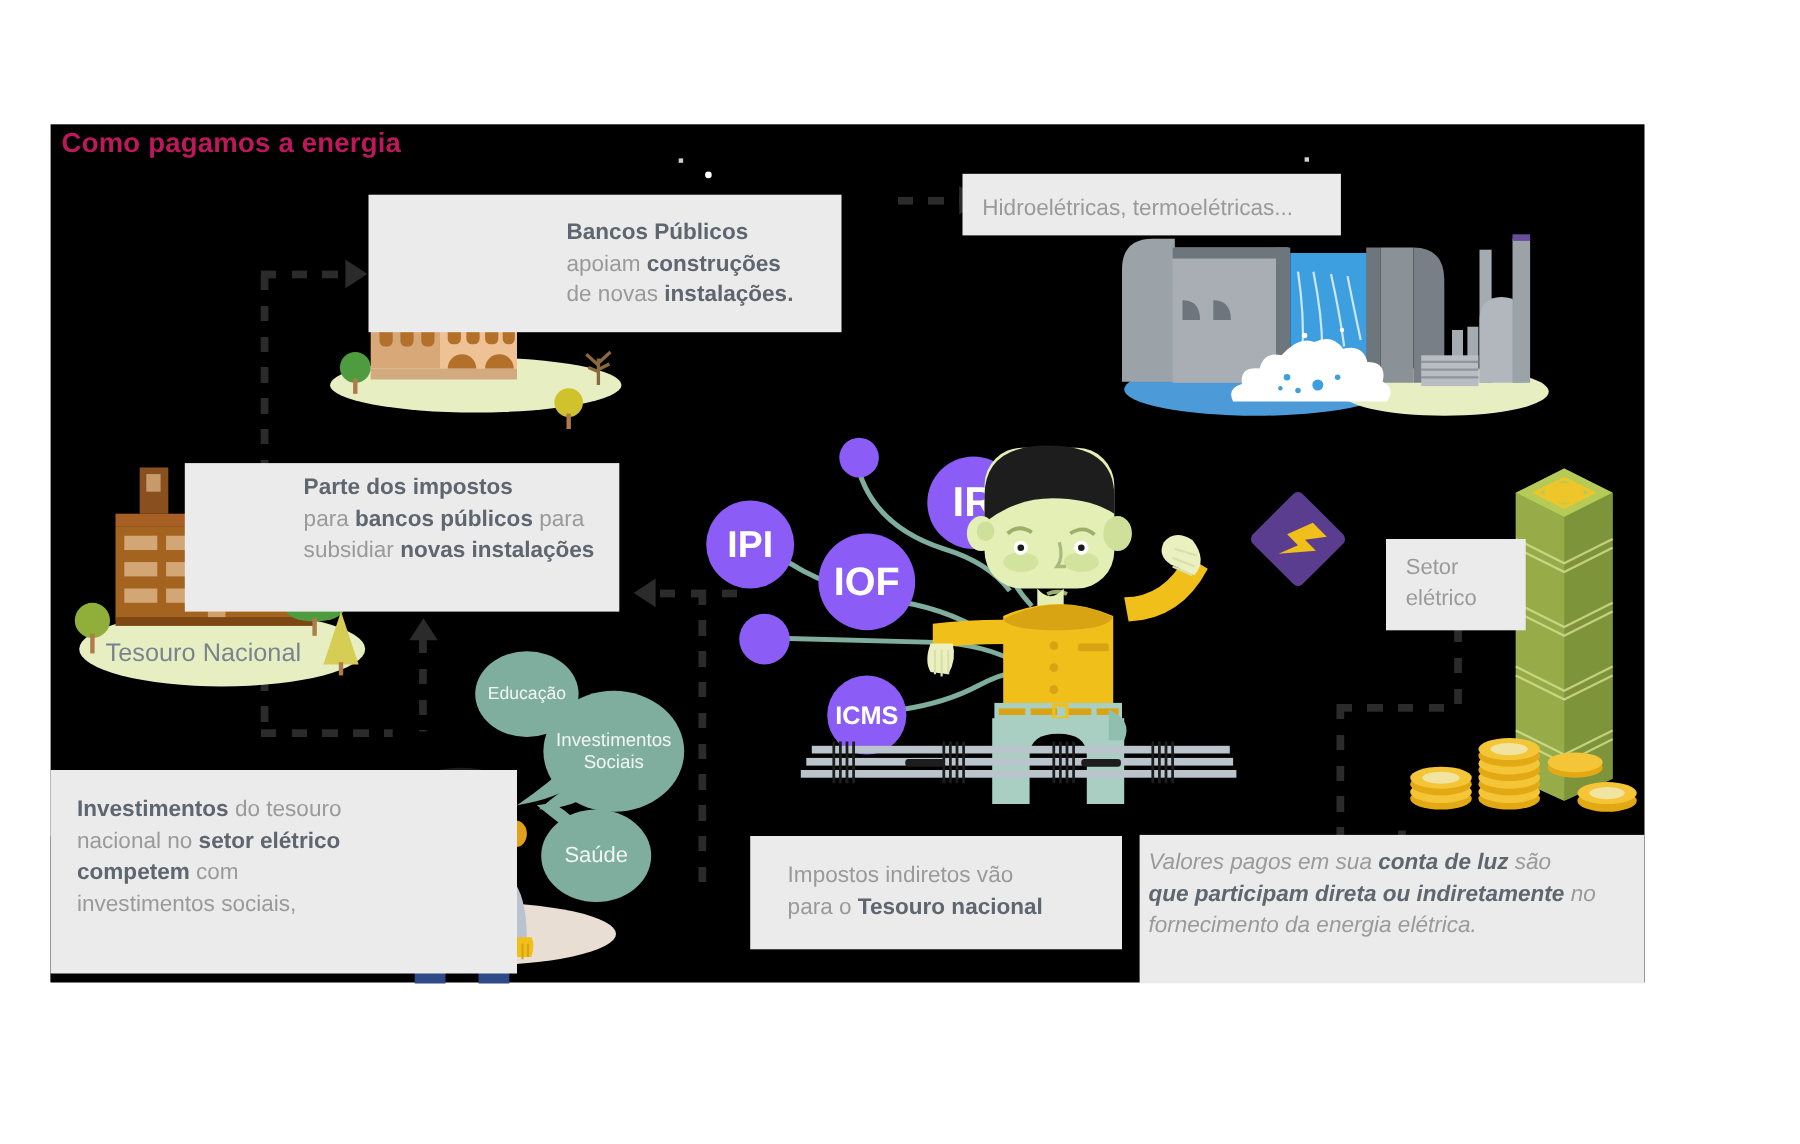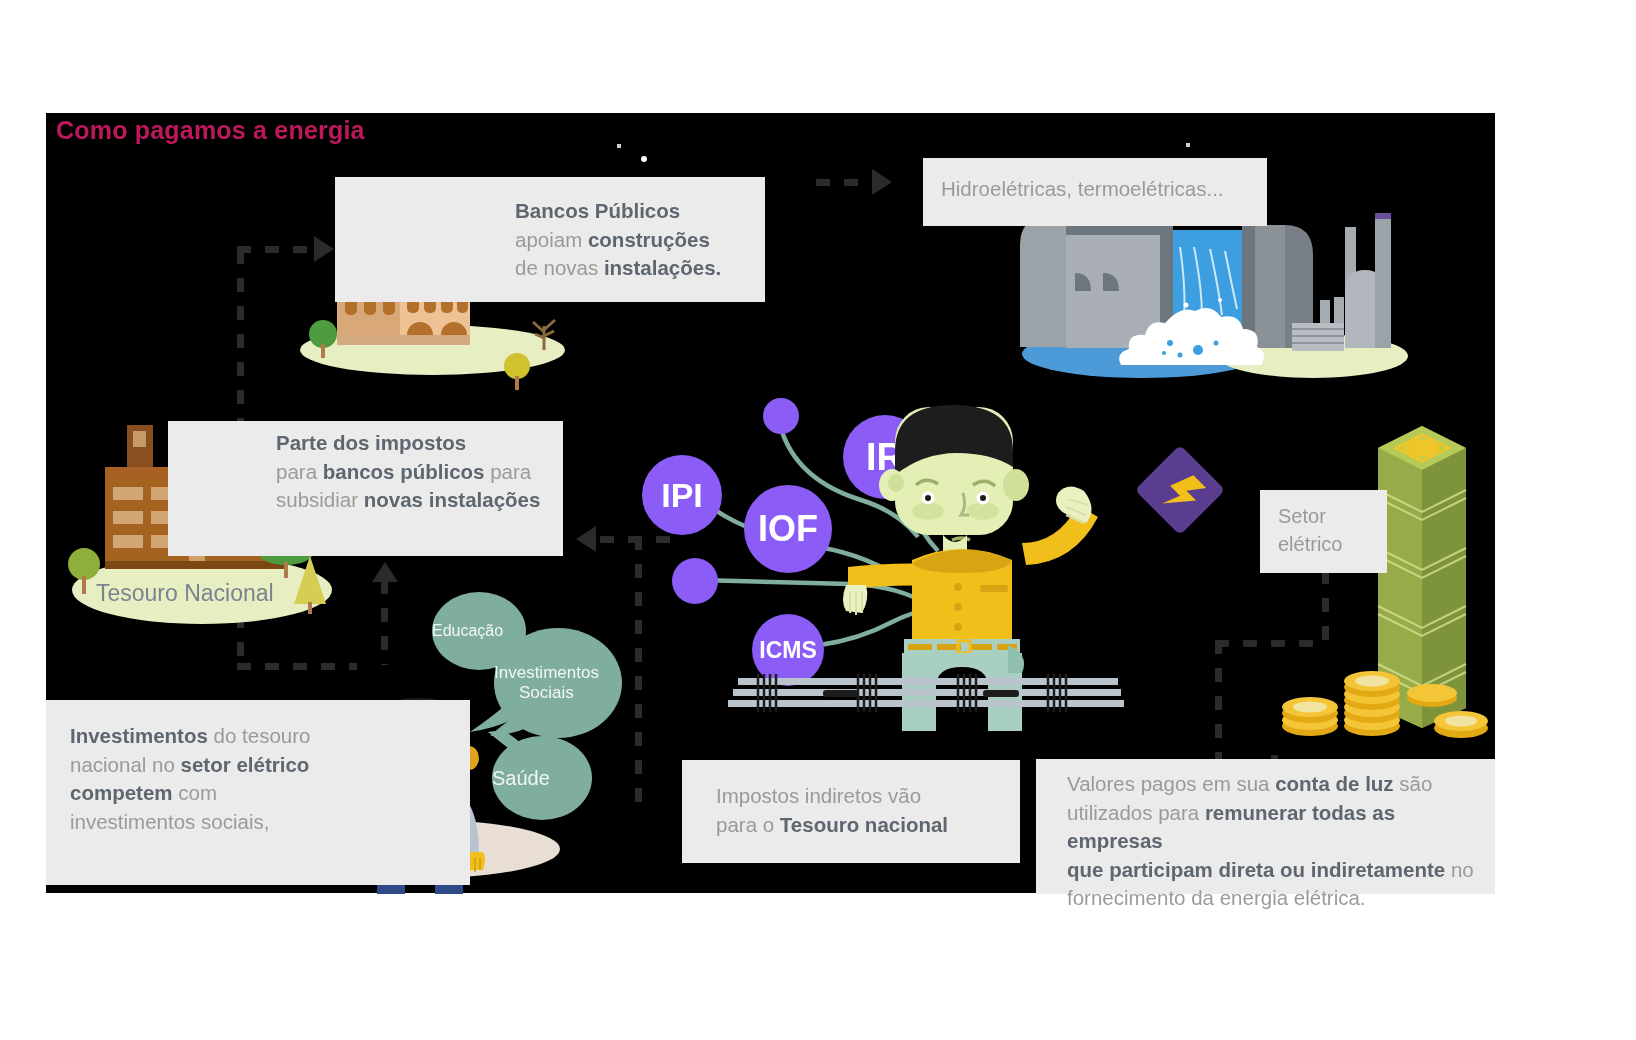--- a/index.html
+++ b/index.html
@@ -78,21 +78,21 @@
     color: #ffffff;
     font-weight: 700;
     display: flex; align-items: center; justify-content: center;
   }
   
   .speech {
     position: absolute;
     border-radius: 50%;
     background: #7fae9f;
     color: #f2f6f4;
-    display: flex; align-items: center; 
+    display: flex; align-items: center; justify-content: center;
     text-align: center;
     line-height: 1.15;
   }
 
   
   .ground {
     position: absolute;
     border-radius: 50%;
     background: #e6eec2;
   }
@@ -229,21 +229,21 @@
       <path d="M345 65 q20 0 20 22 l0 56 -40 0 0 -56 q0-22 20-22z" fill="#b1b7bc"></path>
       <rect x="355" y="12" width="16" height="131" fill="#9ba2a8"></rect>
       <rect x="272" y="118" width="52" height="28" fill="#b7bdc2"></rect>
       <g stroke="#8e959b" stroke-width="2">
           <path d="M272 124 h52 M272 131 h52 M272 138 h52"></path>
         </g>
     </g>
     <rect x="355" y="8" width="16" height="6" fill="#6a4d98"></rect>
   </svg>
 
-  <div class="box" style="left:923px;top:158px;width:344px;height:68px;">
+  <div class="box" style="left:875px;top:158px;width:344px;height:56px;">
     <div class="pad" style="padding-top:17px;"><span>Hidroelétricas, termoelétricas...</span></div>
   </div>
 
   <div class="ground" style="left:72px;top:556px;width:260px;height:68px;"></div>
   <svg style="left:105px;top:425px;width:200px;height:148px;" viewBox="0 0 200 148">
     <rect x="22" y="0" width="26" height="42" fill="#8a4f1e"></rect>
     <rect x="28" y="6" width="13" height="16" fill="#c79a6b"></rect>
     <rect x="66" y="24" width="5" height="14" fill="#8a4f1e"></rect>
     <rect x="76" y="24" width="5" height="14" fill="#8a4f1e"></rect>
     <rect x="0" y="42" width="180" height="12" fill="#a85f24"></rect>
@@ -451,23 +451,22 @@
   </div>
 
   <div class="box" style="left:682px;top:760px;width:338px;height:103px;">
     <div class="pad" style="padding-top:22px;padding-left:34px;">
       <div><span>Impostos indiretos vão</span></div>
       <div><span>para o </span><b>Tesouro nacional</b></div>
     </div>
   </div>
 
   <div class="box" style="left:1036px;top:759px;width:459px;height:135px;">
-    <div class="pad" style="padding-top:11px;padding-left:31px;">
+    <div class="pad" style="padding-top:11px;padding-left:8px;font-style:italic;">
       <div><span>Valores pagos em sua </span><b>conta de luz</b><span> são</span></div>
-      <div><span>utilizados para </span><b>remunerar todas as empresas</b></div>
       <div><b>que participam direta ou indiretamente</b><span> no</span></div>
       <div><span>fornecimento da energia elétrica.</span></div>
     </div>
   </div>
 
   <svg style="left:1368px;top:418px;width:110px;height:310px;" viewBox="0 0 110 310">
     <path d="M10 30 l44 -22 44 22 0 260 -44 20 -44 -20z" fill="#8da344"></path>
     <path d="M54 8 l44 22 -44 22 -44 -22z" fill="#b6cb57"></path>
     <path d="M54 52 l44 -22 0 260 -44 20z" fill="#7e943a"></path>
     <path d="M10 30 l44 22 0 258 -44 -20z" fill="#97ac48"></path>

